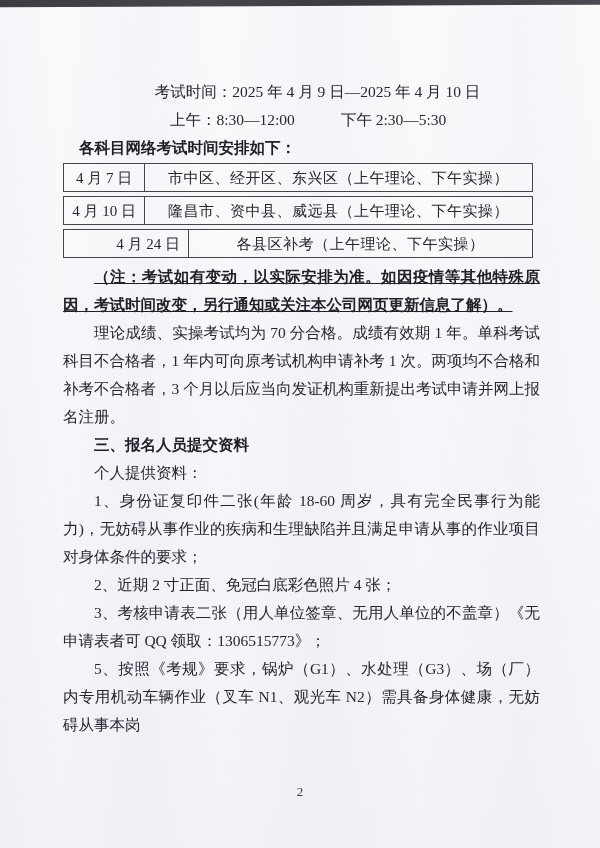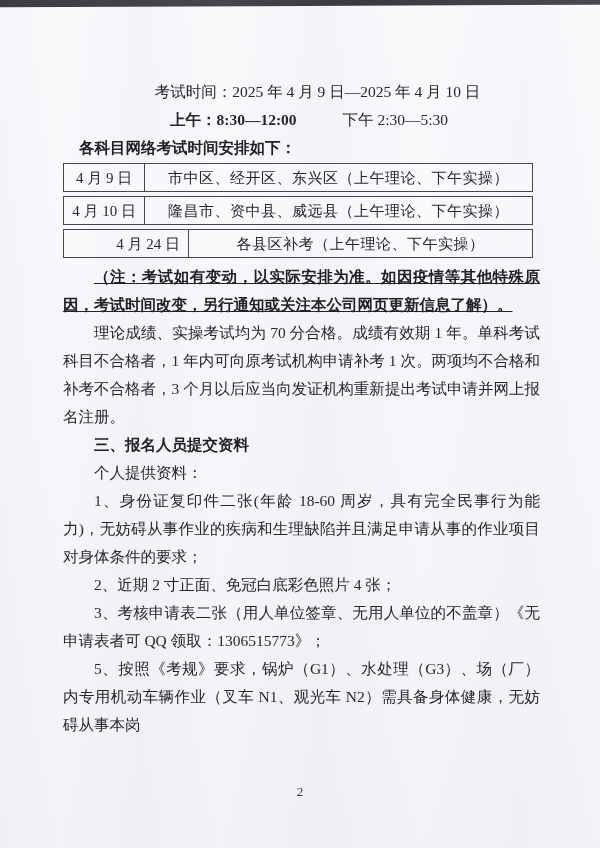--- a/index.html
+++ b/index.html
@@ -18,21 +18,21 @@
     position:absolute;top:-3px;left:-4px;width:608px;height:9px;
     background:linear-gradient(90deg,#3c3c42 0%,#46464c 35%,#3a3a40 60%,#4a4a52 100%);
     transform:rotate(-0.25deg);
     border-radius:0 0 2px 2px;
   }
   .content{position:absolute;left:63px;top:78px;width:477px;font-size:15.5px;line-height:28px;}
   p{margin:0;}
   .line{white-space:nowrap;}
   .exam-time{padding-left:32px;text-align:center;}
   .sessions{padding-left:107px;}
-  .sessions .morning{margin-right:46px;font-weight:bold;}
+  .sessions .morning{margin-right:46px;}
   .schedule-heading{padding-left:16px;font-weight:bold;color:#202028;}
   .bold{font-weight:bold;color:#202028;}
   .para{text-indent:2em;text-align:justify;}
   .note{margin-top:5px;text-decoration:underline;}
   
   .xtable{width:470px;margin-top:1px;font-size:15px;}
   .xrow{display:flex;border:1.5px solid #45454c;height:27px;margin-bottom:4px;background:rgba(255,255,255,.25);}
   .xrow:last-child{margin-bottom:2px;padding-left:44px;}
   .cell{display:flex;align-items:center;justify-content:center;}
   .cell.time{width:80px;border-right:1.5px solid #45454c;flex:none;}
@@ -51,21 +51,21 @@
   <div class="content">
 
     <p class="line exam-time">考试时间：2025 年 4 月 9 日—2025 年 4 月 10 日</p>
 
     <p class="line sessions"><span class="morning">上午：8:30—12:00</span><span class="afternoon">下午 2:30—5:30</span></p>
 
     <p class="line schedule-heading">各科目网络考试时间安排如下：</p>
 
     <div class="xtable">
       <div class="xrow">
-        <div class="cell time">4 月 9 日</div>
+        <div class="cell time">4 月 7 日</div>
         <div class="cell desc">市中区、经开区、东兴区（上午理论、下午实操）</div>
       </div>
       <div class="xrow">
         <div class="cell time">4 月 10 日</div>
         <div class="cell desc">隆昌市、资中县、威远县（上午理论、下午实操）</div>
       </div>
       <div class="xrow">
         <div class="cell time">4 月 24 日</div>
         <div class="cell desc">各县区补考（上午理论、下午实操）</div>
       </div>

